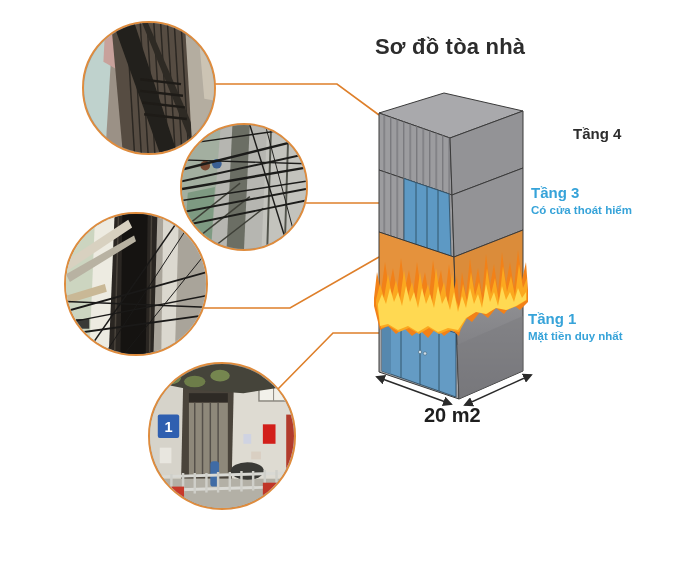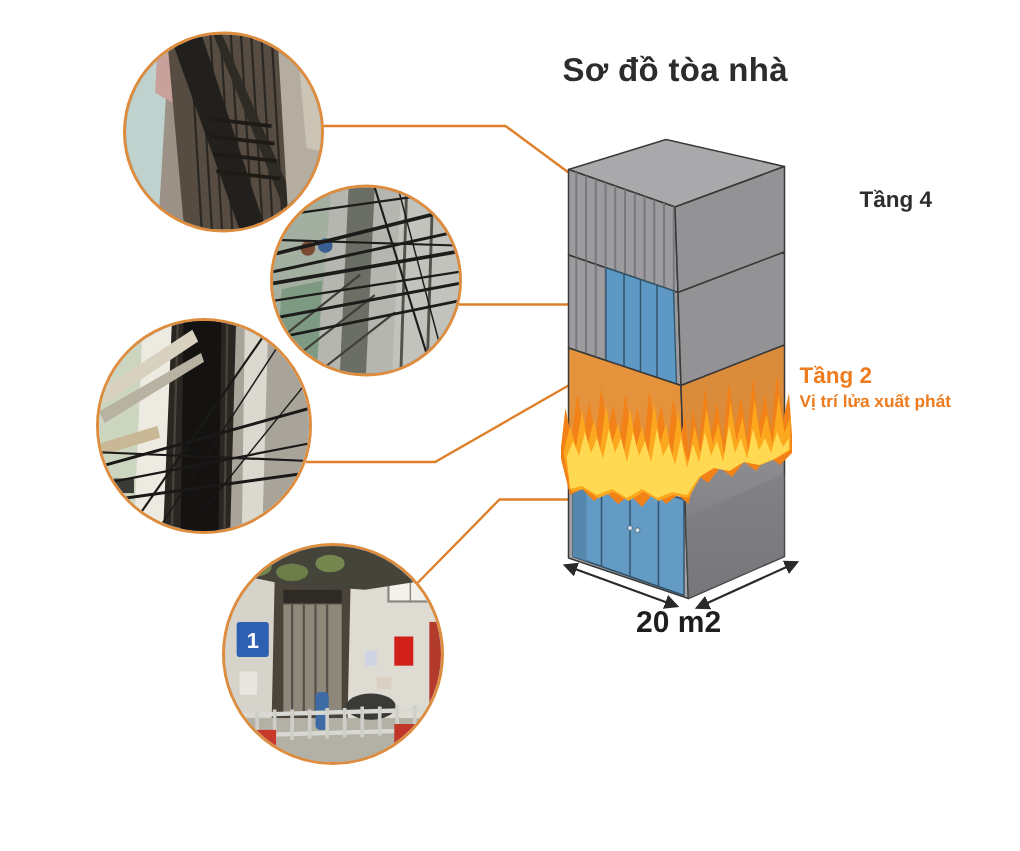--- a/index.html
+++ b/index.html
@@ -249,20 +249,24 @@
       <rect x="22" y="126" width="13" height="14" fill="#c8392a"></rect>
       <rect x="116" y="122" width="16" height="18" fill="#c03527"></rect>
     </svg>
   </div>
 
   <div class="title">Sơ đồ tòa nhà</div>
 
   <div class="floor-label fl-t4">
     <div class="fl-name c-dark">Tầng 4</div>
   </div>
-  <div class="floor-label fl-t2">
-    <div class="fl-name c-orange">Tầng 2</div>
-    <div class="fl-desc c-orange">Vị trí lửa xuất phát</div>
+  <div class="floor-label fl-t3">
+    <div class="fl-name c-blue">Tầng 3</div>
+    <div class="fl-desc c-blue">Có cửa thoát hiểm</div>
+  </div>
+  <div class="floor-label fl-t1">
+    <div class="fl-name c-blue">Tầng 1</div>
+    <div class="fl-desc c-blue">Mặt tiền duy nhất</div>
   </div>
 
   <div class="area-label">20 m2</div>
 
 </div>
 
 </body></html>

